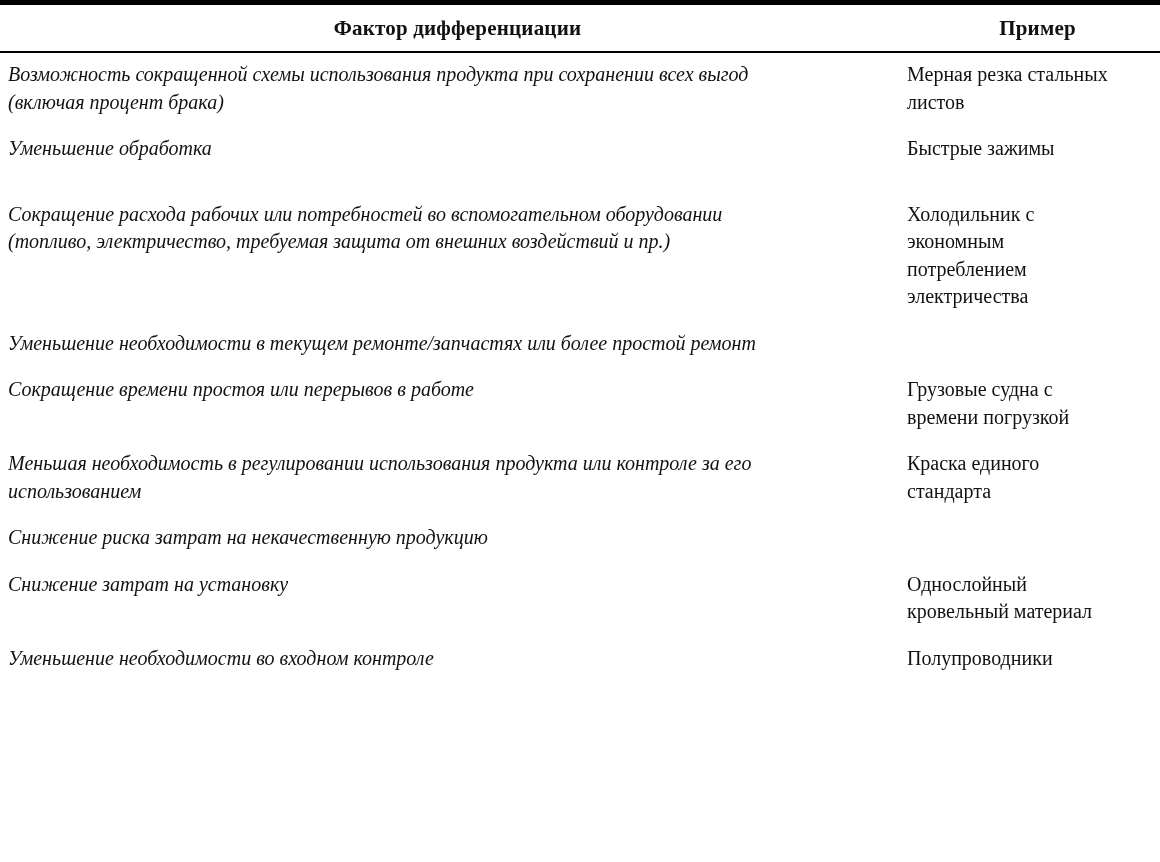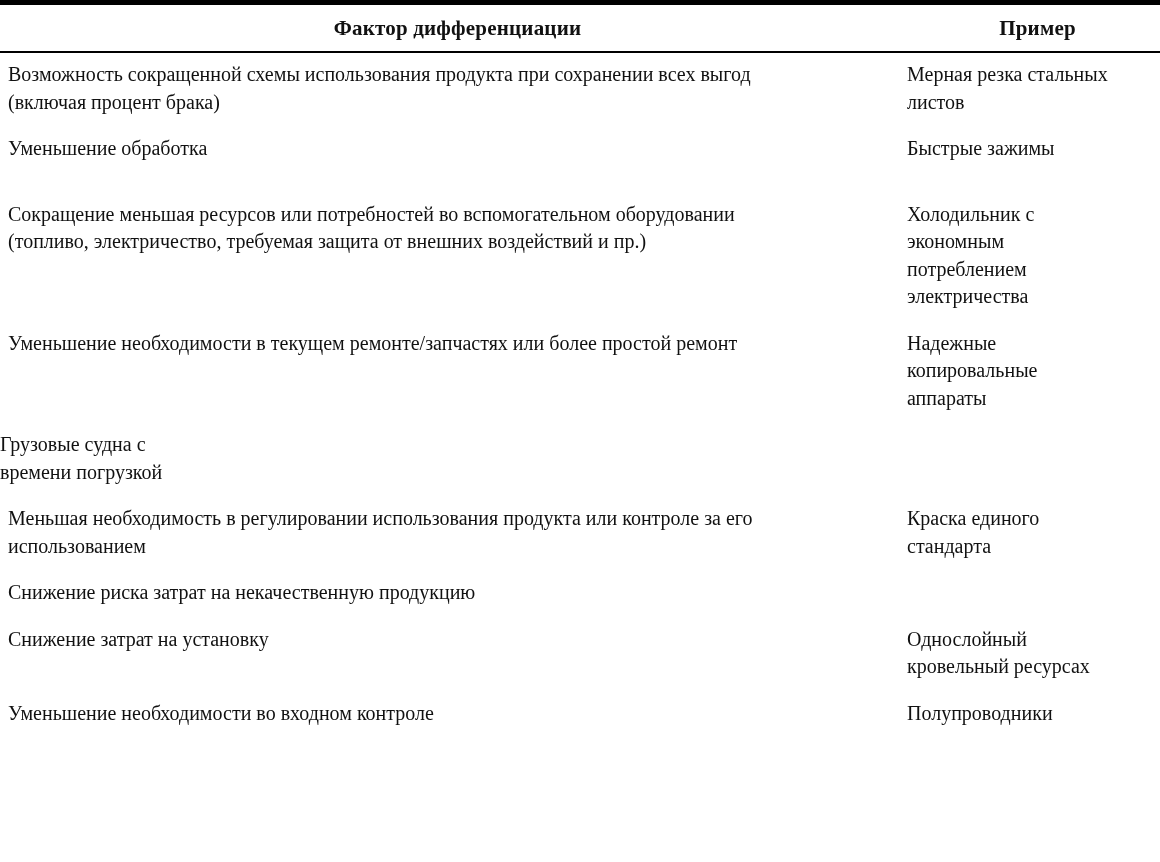--- a/index.html
+++ b/index.html
@@ -44,20 +44,21 @@
     grid-template-columns: 907px 253px;
   }
   .cell {
     font-size: 20px;
     line-height: 27.5px;
     white-space: pre-line;
   }
   .cell-factor {
     padding-left: 8px;
     padding-right: 10px;
+    font-style: italic;
   }
   .cell-example {
     padding-right: 13px;
   }
 </style>
 </head>
 <body>
 
 <div class="page">
   <div class="top-rule"></div>
@@ -77,55 +78,53 @@
 
   <div class="table-row">
     <div class="cell cell-factor">Уменьшение обработка</div>
     <div class="cell cell-example">Быстрые зажимы</div>
   </div>
 
   <div class="table-row">
   </div>
 
   <div class="table-row">
-    <div class="cell cell-factor">Сокращение меньшая ресурсов или потребностей во вспомогательном оборудовании
+    <div class="cell cell-factor">Сокращение расхода рабочих или потребностей во вспомогательном оборудовании
 (топливо, электричество, требуемая защита от внешних воздействий и пр.)</div>
     <div class="cell cell-example">Холодильник с
 экономным
 потреблением
 электричества</div>
   </div>
 
   <div class="table-row">
     <div class="cell cell-factor">Уменьшение необходимости в текущем ремонте/запчастях или более простой ремонт</div>
-    <div class="cell cell-example">Надежные
-копировальные
-аппараты</div>
   </div>
 
   <div class="table-row">
+    <div class="cell cell-factor">Сокращение времени простоя или перерывов в работе</div>
     <div class="cell cell-example">Грузовые судна с
 времени погрузкой</div>
   </div>
 
   <div class="table-row">
     <div class="cell cell-factor">Меньшая необходимость в регулировании использования продукта или контроле за его
 использованием</div>
     <div class="cell cell-example">Краска единого
 стандарта</div>
   </div>
 
   <div class="table-row">
     <div class="cell cell-factor">Снижение риска затрат на некачественную продукцию</div>
   </div>
 
   <div class="table-row">
     <div class="cell cell-factor">Снижение затрат на установку</div>
     <div class="cell cell-example">Однослойный
-кровельный ресурсах</div>
+кровельный материал</div>
   </div>
 
   <div class="table-row">
     <div class="cell cell-factor">Уменьшение необходимости во входном контроле</div>
     <div class="cell cell-example">Полупроводники</div>
   </div>
 </div>
 </div>
 
 </body></html>

